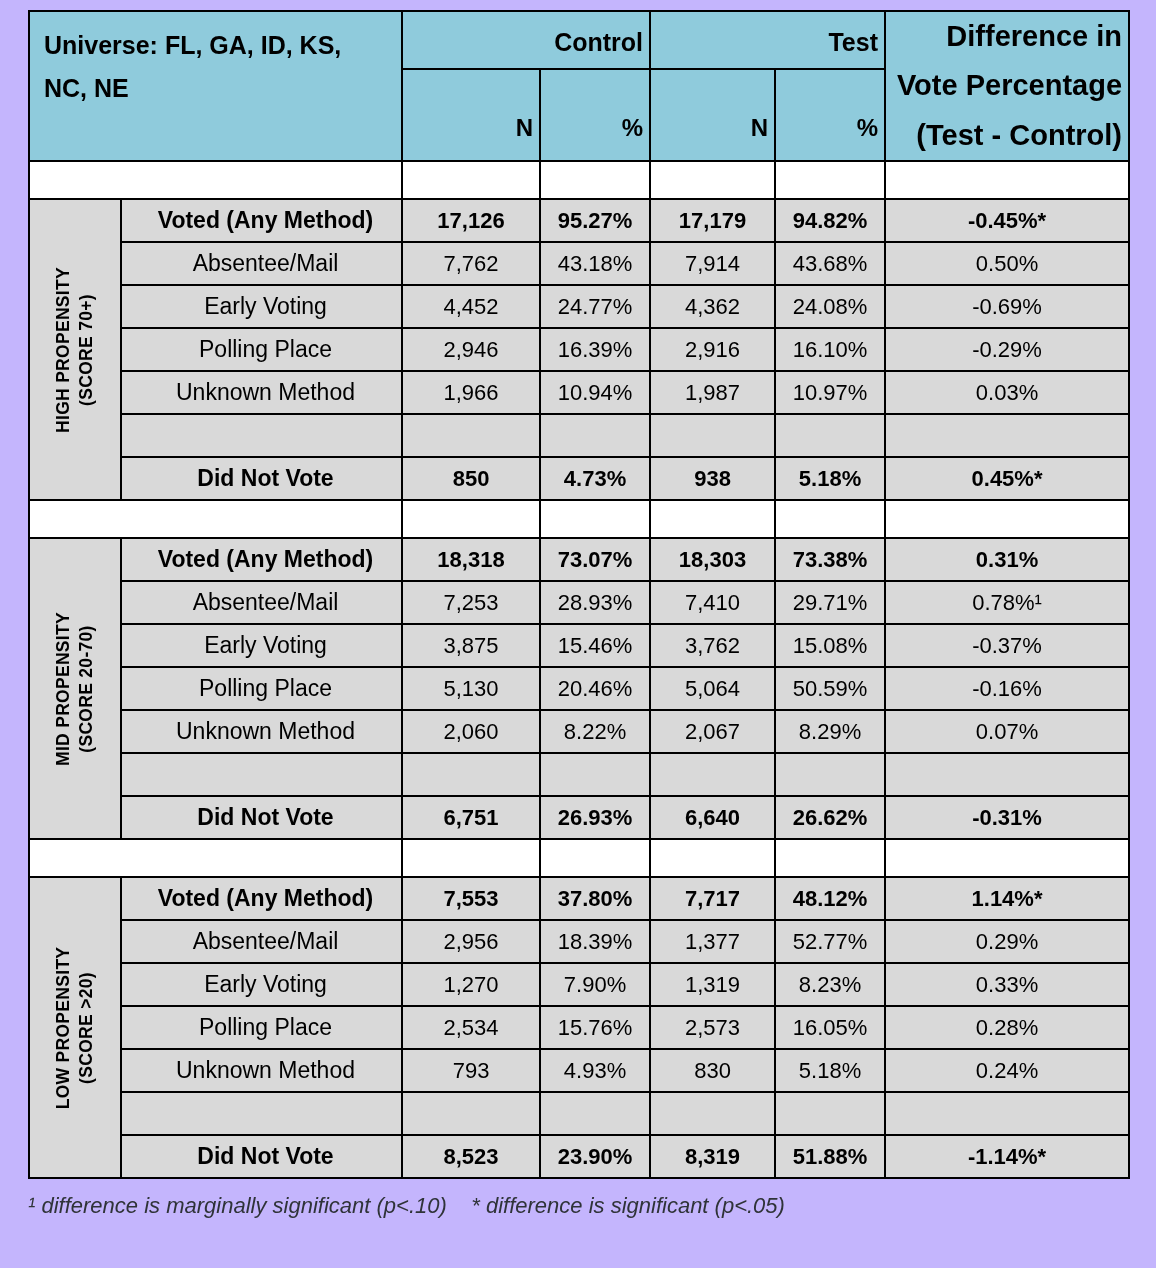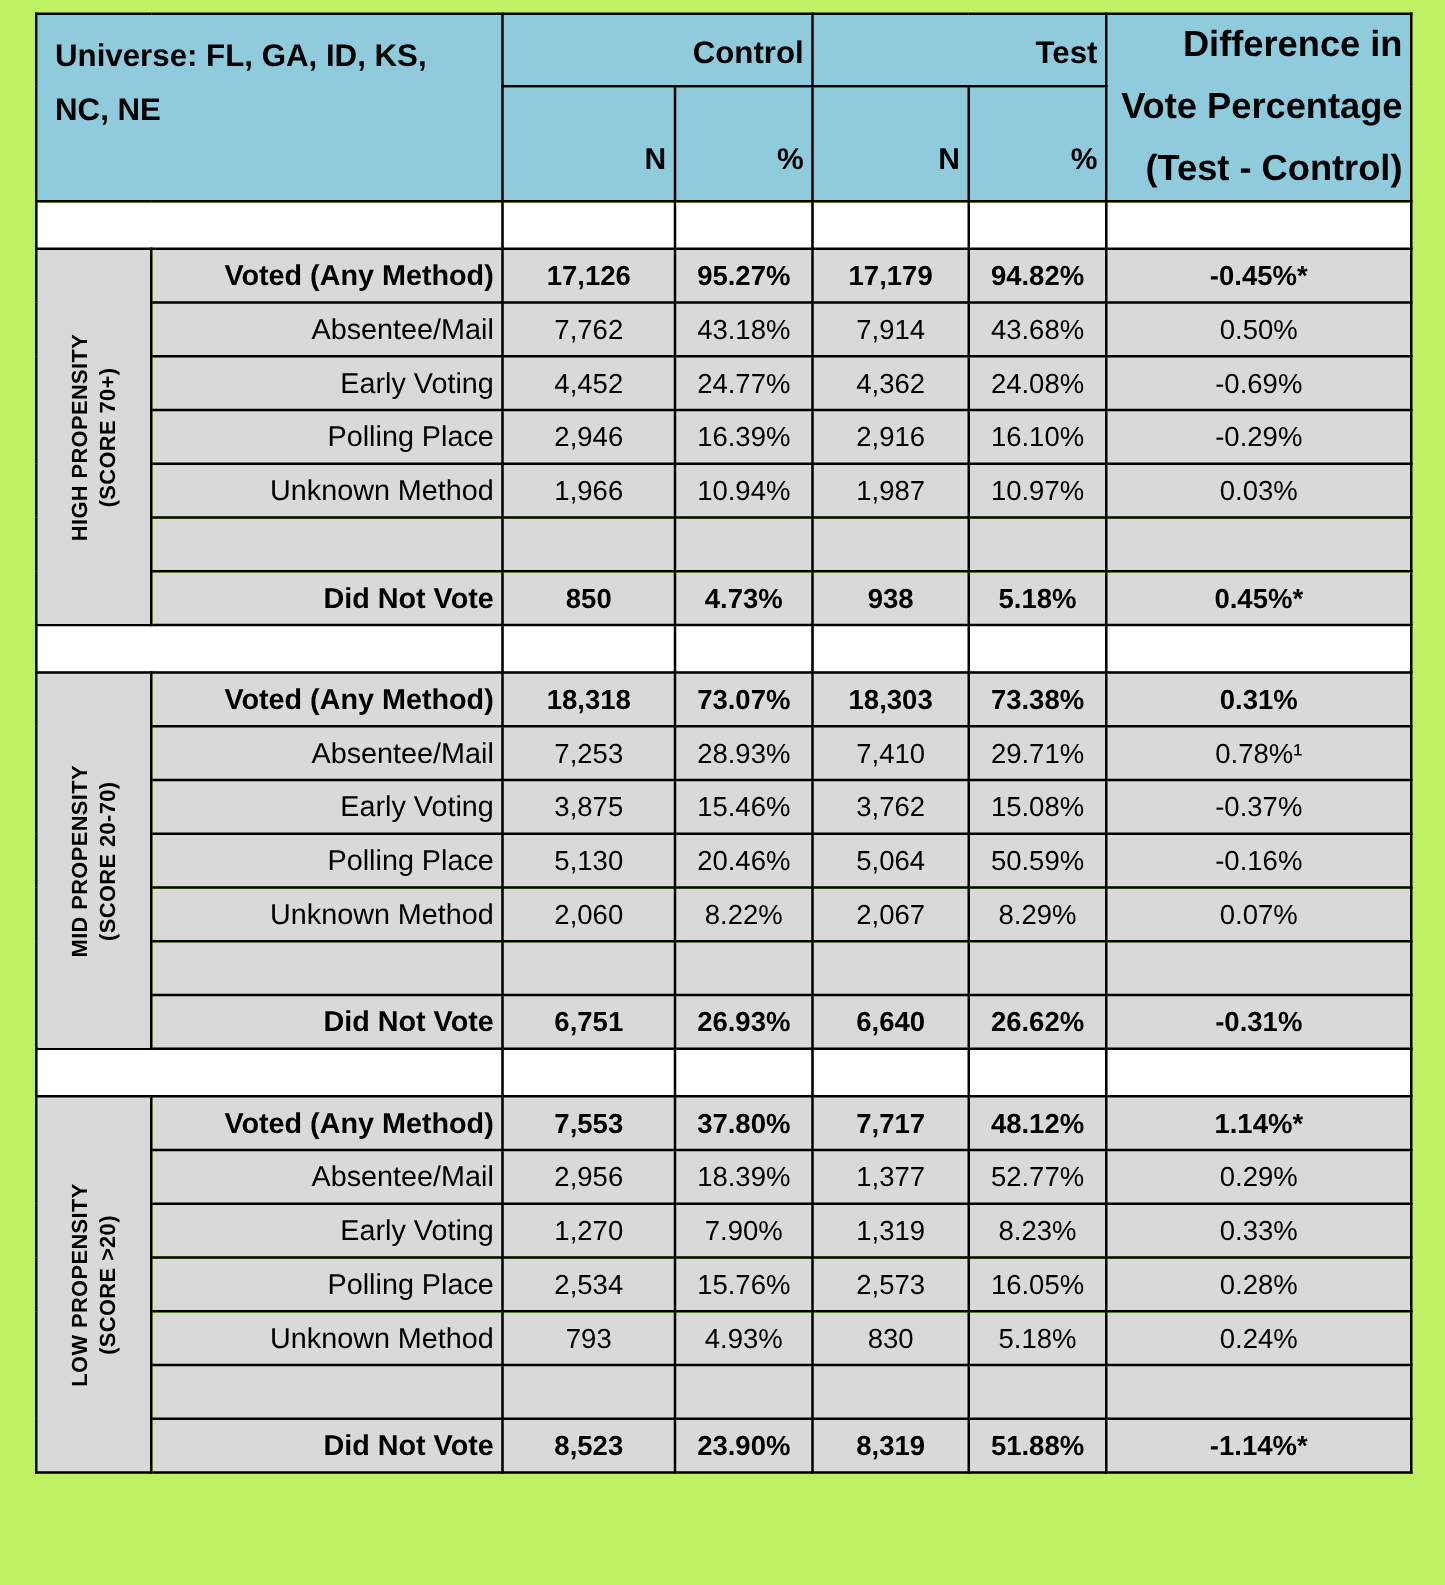--- a/index.html
+++ b/index.html
@@ -1,19 +1,19 @@
 <!DOCTYPE html>
 <html><head>
 <meta charset="utf-8">
 <style>
   html, body { margin: 0; padding: 0; background: #ffffff; }
   body { font-family: "Liberation Sans", sans-serif; color: #000; }
   .page {
     width: 1156px; height: 1268px; box-sizing: border-box;
-    padding: 10px 28px 0 28px; background: #bef264; overflow: hidden;
+    padding: 10px 28px 0 28px; background: #c4b5fd; overflow: hidden;
   }
   table.vote { border-collapse: collapse; table-layout: fixed; width: 1100px; }
   .vote td {
     border: 2px solid #000; padding: 0 6px; text-align: center;
     vertical-align: middle; font-size: 22px; box-sizing: border-box; overflow: hidden;
   }
   tr.h1 td { height: 58px; }
   tr.h2 td { height: 92px; }
   td.hdr { background: #8FCBDC; font-weight: 700; text-align: right; }
   td.universe { text-align: left; vertical-align: top; padding: 12px 14px; font-size: 25px; line-height: 1.7; }
@@ -22,21 +22,21 @@
   td.diffhdr { font-size: 29px; line-height: 1.7; }
   tr.spacer td { height: 38px; background: #fff; }
   tr.d td { height: 43px; background: #D9D9D9; }
   td.sec { position: relative; padding: 0; }
   .rot {
     position: absolute; top: 50%; left: 50%;
     transform: translate(-50%, -50%) rotate(-90deg);
     white-space: nowrap; text-align: center;
     font-weight: 700; font-size: 17.5px; line-height: 1.3; letter-spacing: 0.3px;
   }
-  td.rl { text-align: right; padding-left: 14px; font-size: 23px; }
+  td.rl { text-align: center; padding-left: 14px; font-size: 23px; }
   tr.bold td { font-weight: 700; }
   .footnote {
     margin-top: 14px; font-style: italic; font-size: 22px;
     color: #2f3338; white-space: pre-wrap;
   }
 </style>
 </head>
 <body>
 
 <div class="page">
@@ -280,13 +280,14 @@
       <td class="rl">Did Not Vote</td>
       <td>8,523</td>
       <td>23.90%</td>
       <td>8,319</td>
       <td>51.88%</td>
       <td>-1.14%*</td>
     </tr>
   </tbody>
     </table>
 
+  <div class="footnote">¹ difference is marginally significant (p&lt;.10)    * difference is significant (p&lt;.05)</div>
 </div>
 
 </body></html>

